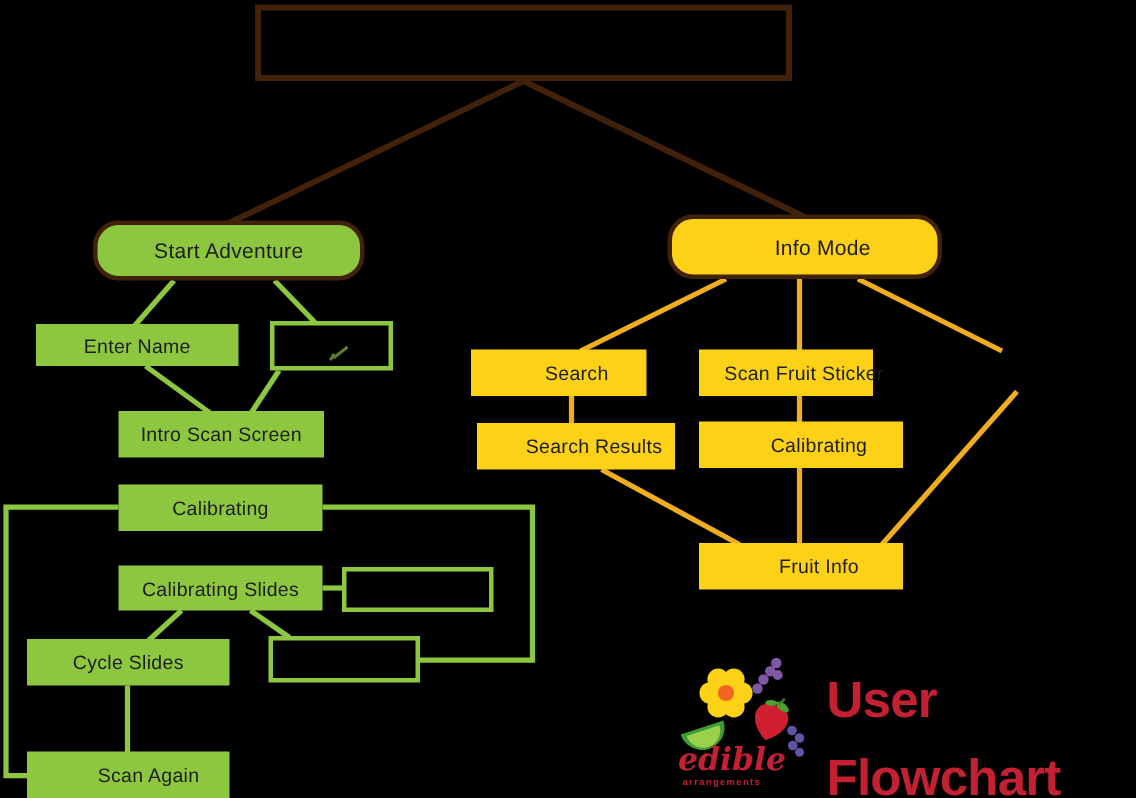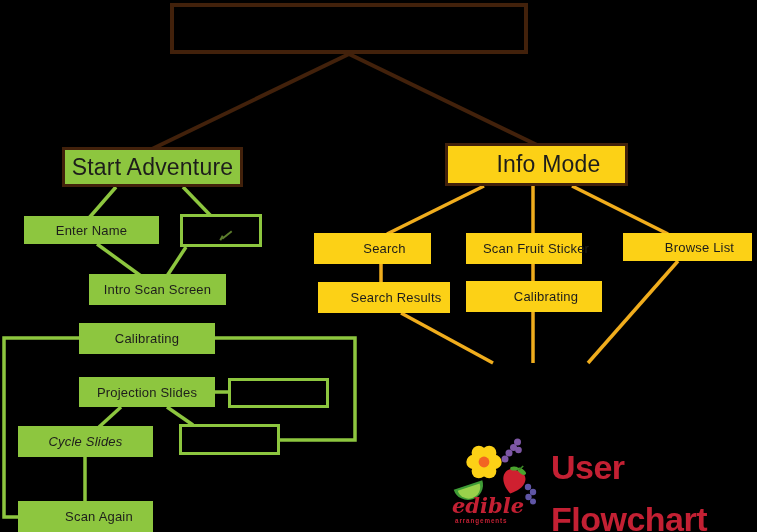--- a/index.html
+++ b/index.html
@@ -17,33 +17,33 @@
   .ln-amber{stroke:var(--amber);stroke-width:3.5;fill:none;}
   .ln-brown{stroke:var(--brown);stroke-width:4;fill:none;}
   .box{
     position:absolute; z-index:1; box-sizing:border-box;
     display:flex; align-items:center; justify-content:center;
     color:var(--text); font-size:13px; letter-spacing:0.2px; white-space:nowrap;
   }
   .g{background:var(--green);}
   .y{background:var(--yellow);padding-left:24px;}
   .outline-g{border:3px solid var(--green); background:var(--background);}
-  .root{font-size:23px;}
+  .root{font-size:14px;border-radius:17px;}
   .root.g{border:3px solid var(--brown);}
   .root.y{border:3px solid var(--brown);}
   #box-title{left:170px;top:3px;width:358px;height:51px;border:4px solid var(--brown);background:transparent;}
   #box-start{left:62px;top:147px;width:181px;height:40px;}
   #box-info{left:445px;top:143px;width:183px;height:43px;}
   #box-enter-name{left:24px;top:216px;width:135px;height:28px;}
   #box-skip{left:180px;top:214px;width:82px;height:33px;}
-  #box-intro{left:79px;top:274px;width:137px;height:31px;margin-left:10px;}
+  #box-intro{left:79px;top:274px;width:137px;height:31px;}
   #box-calibrating-g{left:79px;top:323px;width:136px;height:31px;}
   #box-projection{left:79px;top:377px;width:136px;height:30px;}
   #box-empty-a{left:228px;top:378px;width:101px;height:30px;}
-  #box-cycle{left:18px;top:426px;width:135px;height:31px;font-style:italic;}
+  #box-cycle{left:18px;top:426px;width:135px;height:31px;}
   #box-empty-b{left:179px;top:424px;width:101px;height:31px;}
   #box-scan-again{left:18px;top:501px;width:135px;height:31px;padding-left:27px;}
   #box-search{left:314px;top:233px;width:117px;height:31px;}
   #box-scan-fruit{left:466px;top:233px;width:116px;height:31px;}
   #box-browse{left:623px;top:233px;width:129px;height:28px;}
   #box-search-results{left:318px;top:282px;width:132px;height:31px;}
   #box-calibrating-y{left:466px;top:281px;width:136px;height:31px;}
   #box-fruit-info{left:466px;top:362px;width:136px;height:31px;}
   .mark{position:absolute;background:#5d7d2d;}
   #mark1{left:38px;top:17px;width:12px;height:2px;transform:rotate(-38deg);}
@@ -88,32 +88,32 @@
   <div class="box" id="box-title"></div>
 
   <div class="box g root" id="box-start">Start Adventure</div>
   <div class="box g" id="box-enter-name">Enter Name</div>
   <div class="box outline-g" id="box-skip">
     <span class="mark" id="mark1"></span>
     <span class="mark" id="mark2"></span>
   </div>
   <div class="box g" id="box-intro">Intro Scan Screen</div>
   <div class="box g" id="box-calibrating-g">Calibrating</div>
-  <div class="box g" id="box-projection">Projection Slides</div>
+  <div class="box g" id="box-projection">Calibrating Slides</div>
   <div class="box outline-g" id="box-empty-a"></div>
   <div class="box g" id="box-cycle">Cycle Slides</div>
   <div class="box outline-g" id="box-empty-b"></div>
   <div class="box g" id="box-scan-again">Scan Again</div>
 
   <div class="box y root" id="box-info">Info Mode</div>
   <div class="box y" id="box-search">Search</div>
   <div class="box y" id="box-scan-fruit">Scan Fruit Sticker</div>
-  <div class="box y" id="box-browse">Browse List</div>
   <div class="box y" id="box-search-results">Search Results</div>
   <div class="box y" id="box-calibrating-y">Calibrating</div>
+  <div class="box y" id="box-fruit-info">Fruit Info</div>
 
   <svg id="logo" viewBox="0 0 100 96">
     <g>
       <circle cx="46.5" cy="26" r="7.2" fill="#fcd116"></circle>
       <circle cx="41.2" cy="16.9" r="7.2" fill="#fcd116"></circle>
       <circle cx="30.8" cy="16.9" r="7.2" fill="#fcd116"></circle>
       <circle cx="25.5" cy="26" r="7.2" fill="#fcd116"></circle>
       <circle cx="30.8" cy="35.1" r="7.2" fill="#fcd116"></circle>
       <circle cx="41.2" cy="35.1" r="7.2" fill="#fcd116"></circle>
       <circle cx="36" cy="26" r="5.4" fill="var(--orange)"></circle>

